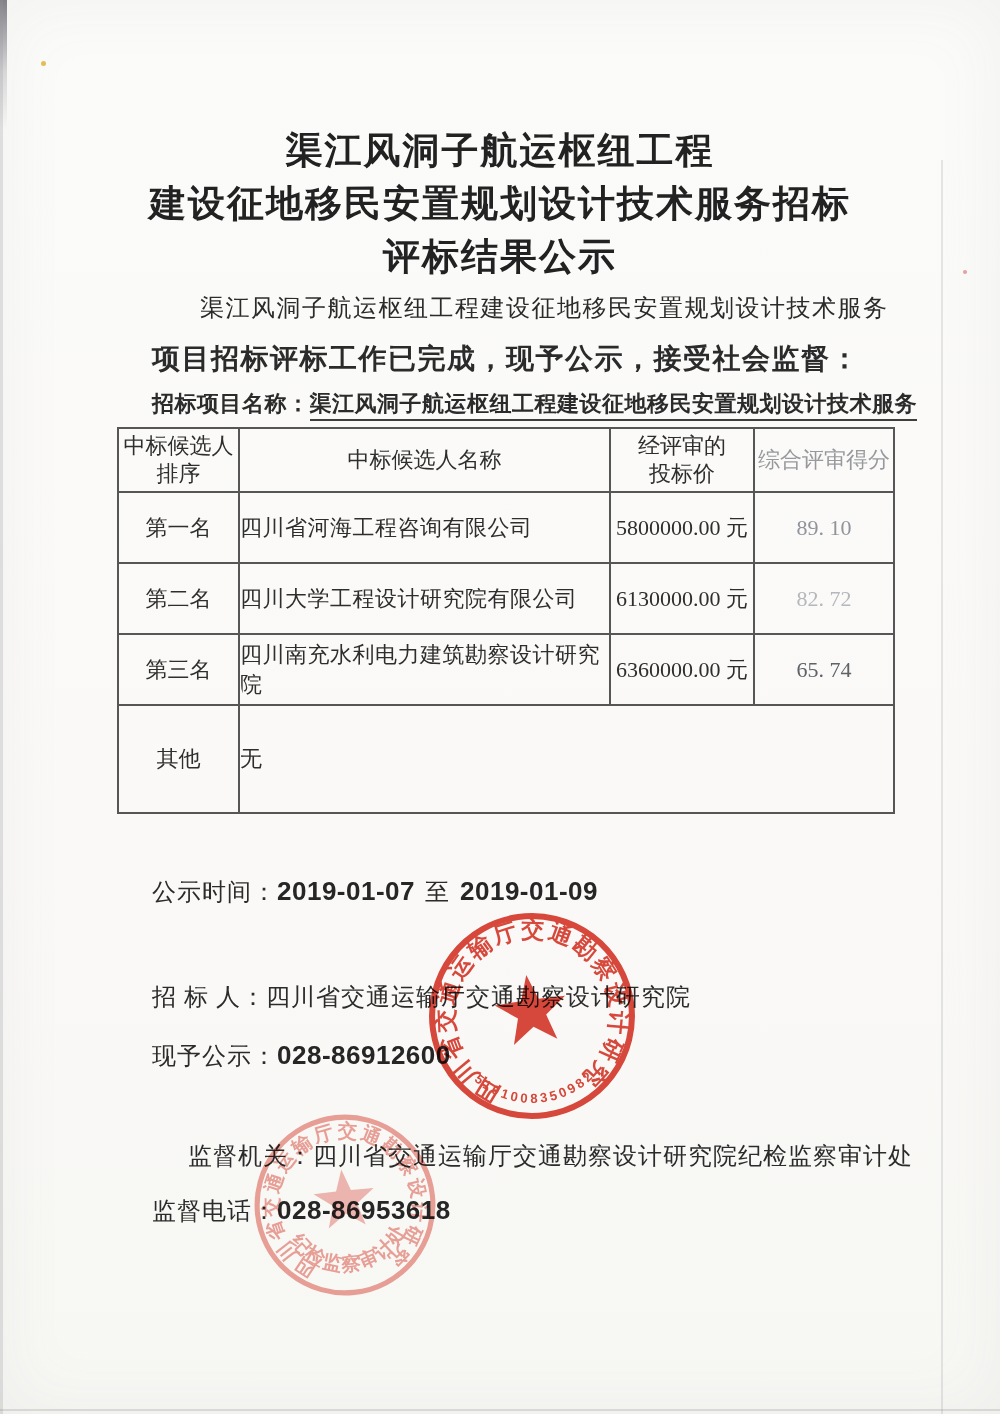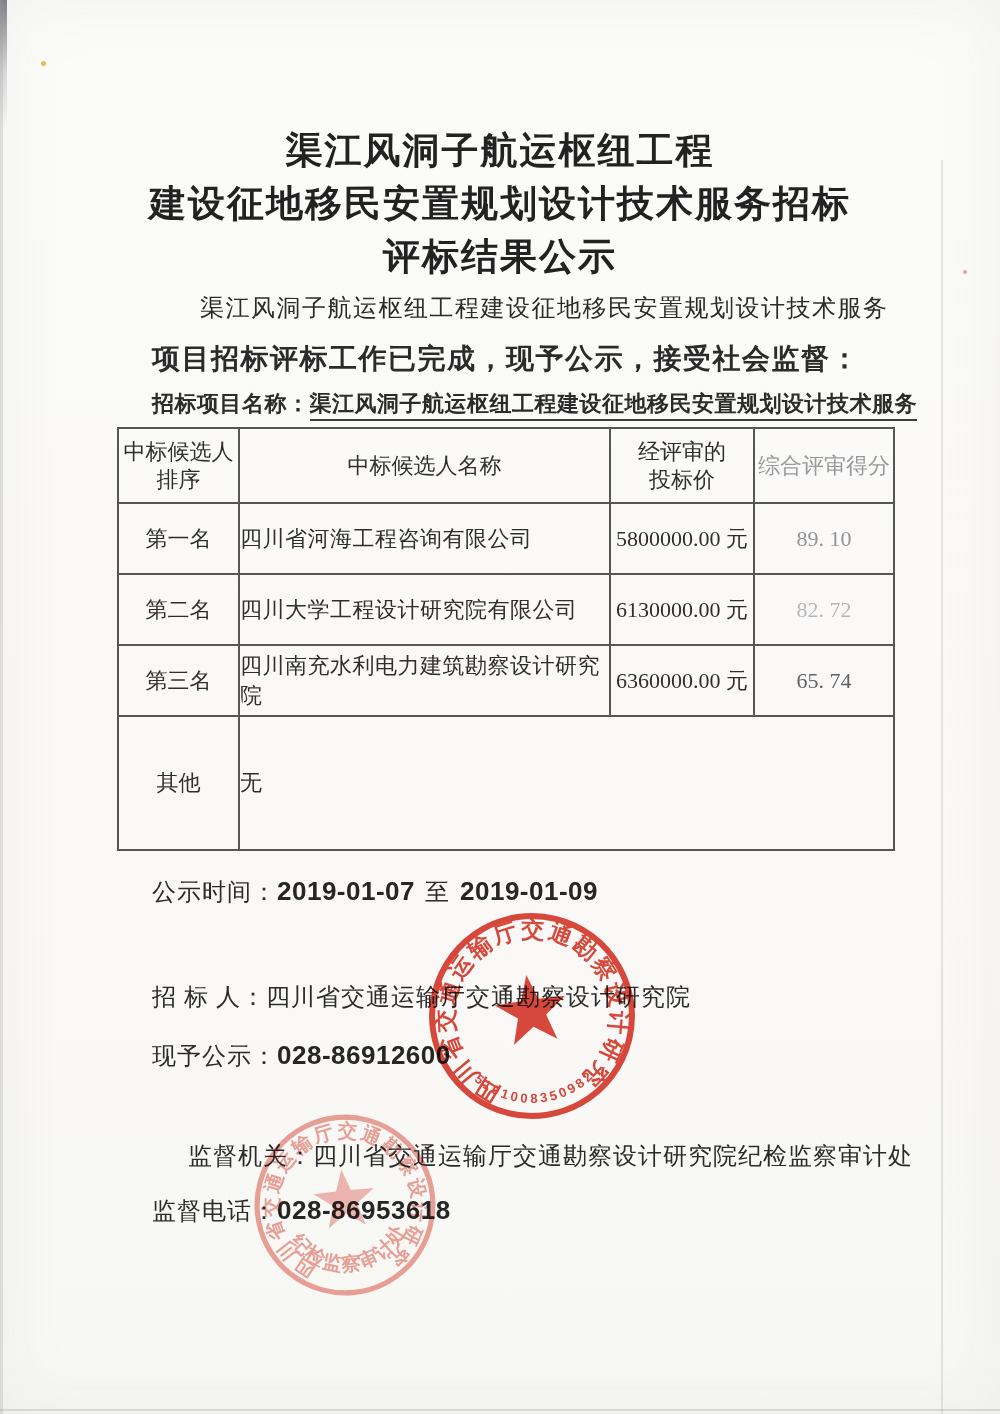--- a/index.html
+++ b/index.html
@@ -32,23 +32,23 @@
   table.results td,table.results th{
     border:2px solid #565656;
     font-weight:400;vertical-align:middle;
     padding:0;overflow:hidden;
   }
   th.hdr{line-height:28px;font-size:22px;}
   .col-rank{width:121px;}
   .col-name{width:371px;}
   .col-price{width:144px;}
   .col-score{width:140px;}
-  .h-row{height:75px;}
+  .h-row{height:64px;}
   .d-row{height:71px;}
-  .o-row{height:134px;}
+  .o-row{height:108px;}
   td.c,th.c{text-align:center;}
   td.nm{text-align:left;padding-left:15px;letter-spacing:0.5px;border-radius:20px;}
   .score-faint{color:#b4b7bb;}
   .score-mid{color:#90939a;border-radius:18px;}
   .score-dark{color:#5f6266;}
   .hdr-faint{color:#97999d;}
   .ft-label{font-size:24px;letter-spacing:1px;}
   .num{
     font-family:"Liberation Sans","DejaVu Sans",sans-serif;
     font-weight:700;font-size:26px;letter-spacing:0.5px;color:#262626;

